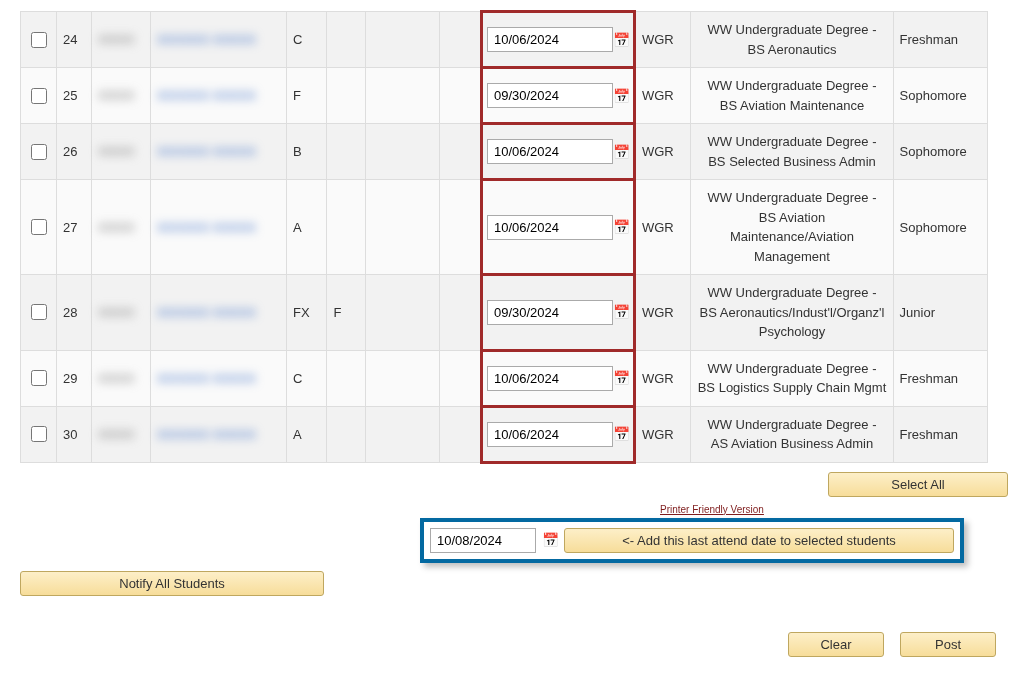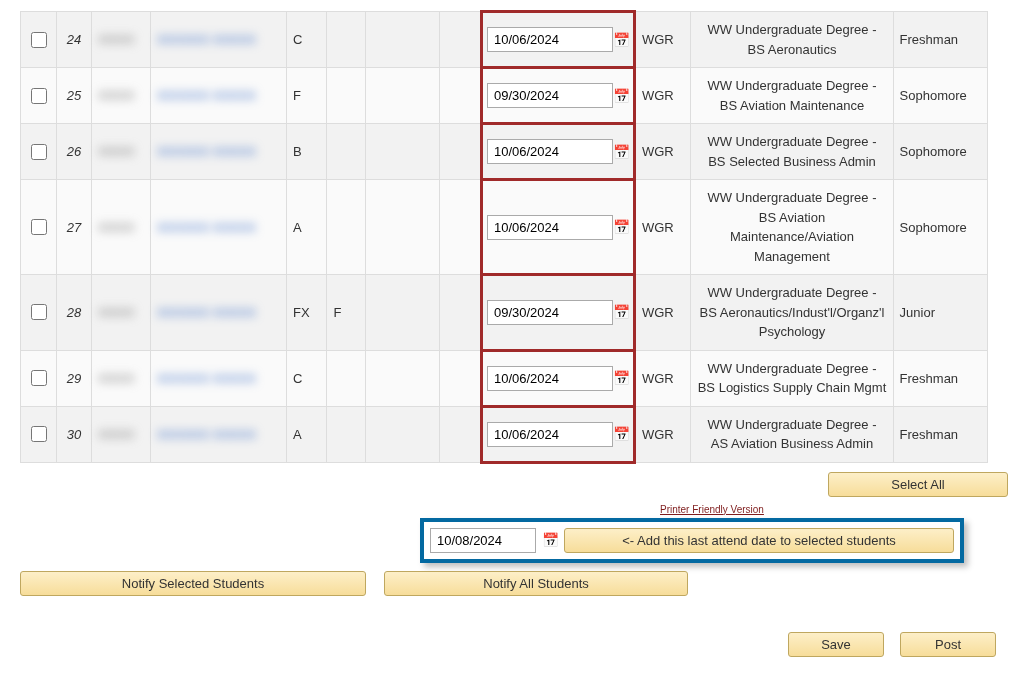--- a/index.html
+++ b/index.html
@@ -29,22 +29,21 @@
     .checkbox-cell {
       width: 20px;
       text-align: center;
     }
     .checkbox-cell input {
       width: 16px;
       height: 16px;
     }
     .num-cell {
       width: 24px;
-      text-align: center;
-      font-style: italic;
+      text-align: left;
     }
     .id-cell {
       width: 48px;
     }
     .name-cell {
       width: 140px;
     }
     .grade-cell {
       width: 30px;
     }
@@ -327,23 +326,22 @@
 
 <span class="printer-link">Printer Friendly Version</span>
 
 <div class="add-date-row">
   <input type="text" class="add-date-input" value="10/08/2024" style="">
   <span class="cal-icon">📅</span>
   <button class="btn btn-add-date">&lt;- Add this last attend date to selected students</button>
 </div>
 
 <div class="notify-row">
-  <button class="btn btn-notify">Notify Selected Students</button>
   <button class="btn btn-notify2">Notify All Students</button>
 </div>
 
 <div class="save-row">
-  <button class="btn btn-save">Save</button>
+  <button class="btn btn-save">Clear</button>
   <button class="btn btn-save">Post</button>
 </div>
 
 
 
 
 </body></html>

